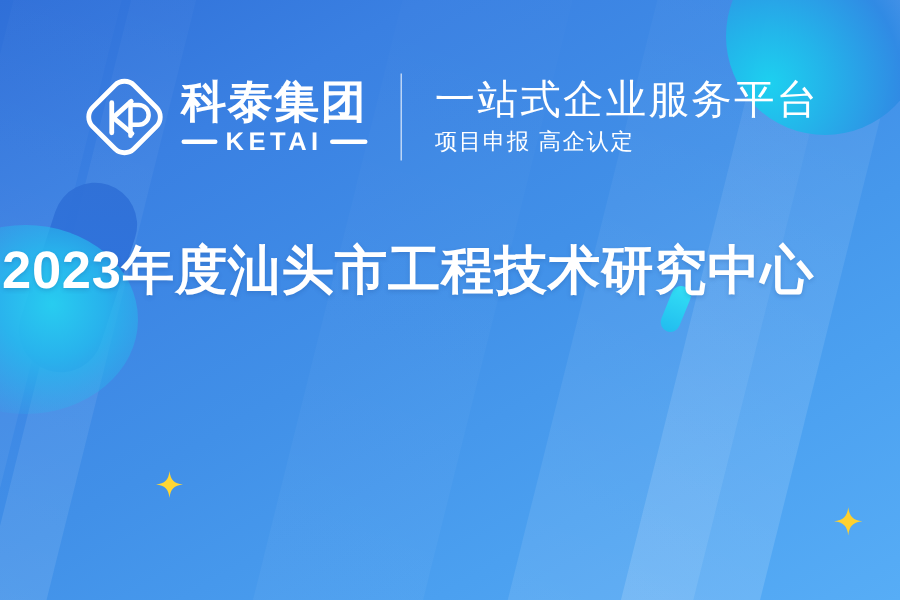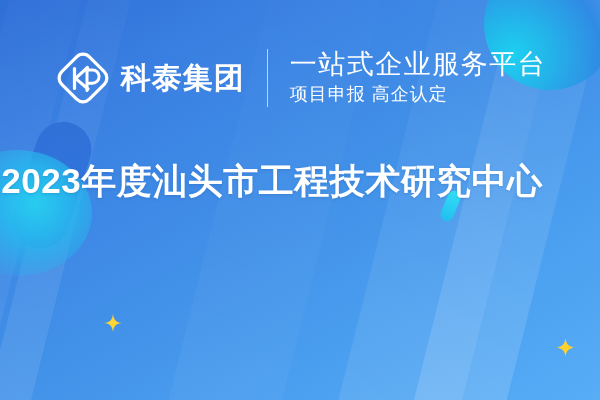--- a/index.html
+++ b/index.html
@@ -114,21 +114,21 @@
   .slogan { display: flex; flex-direction: column; justify-content: flex-end; }
   .slogan-main {
     color: #ffffff;
     font-size: 27px;
     line-height: 1.16;
     letter-spacing: 1.5px;
     white-space: nowrap;
   }
   .slogan-sub {
     color: #ffffff;
-    font-size: 18px;
+    font-size: 15px;
     line-height: 1.3;
     letter-spacing: 1px;
     margin-top: 3px;
     white-space: nowrap;
   }
 
   
   .title-block {
     position: absolute;
     left: 0; top: 158px;
@@ -181,20 +181,25 @@
             <rect x="9.5" y="9.5" width="39" height="39" rx="9" ry="9" fill="none" stroke="#ffffff" stroke-width="3.2"></rect>
           </g>
           <path d="M20.5 19.5 L20.5 39.5" stroke="#ffffff" stroke-width="3.2" stroke-linecap="round" fill="none"></path>
           <path d="M33.5 18.5 L21.5 29.4 L34.0 40.0" stroke="#ffffff" stroke-width="3.2" stroke-linecap="round" stroke-linejoin="round" fill="none"></path>
           <path d="M33.0 19.0 L33.0 41.5" stroke="#ffffff" stroke-width="3.0" stroke-linecap="round" fill="none"></path>
           <path d="M33.0 21.0 L38.5 21.0 A6.6 6.6 0 0 1 38.5 34.2 L33.0 34.2" fill="none" stroke="#ffffff" stroke-width="3.0" stroke-linejoin="round"></path>
         </svg>
       </span>
       <span class="logo-text">
         <span class="logo-cn">科泰集团</span>
+        <span class="logo-en-row">
+          <span class="logo-dash"></span>
+          <span class="logo-en">KETAI</span>
+          <span class="logo-dash"></span>
+        </span>
       </span>
     </div>
 
     <div class="divider"></div>
 
     <div class="slogan">
       <span class="slogan-main">一站式企业服务平台</span>
       <span class="slogan-sub">项目申报 高企认定</span>
     </div>
 

